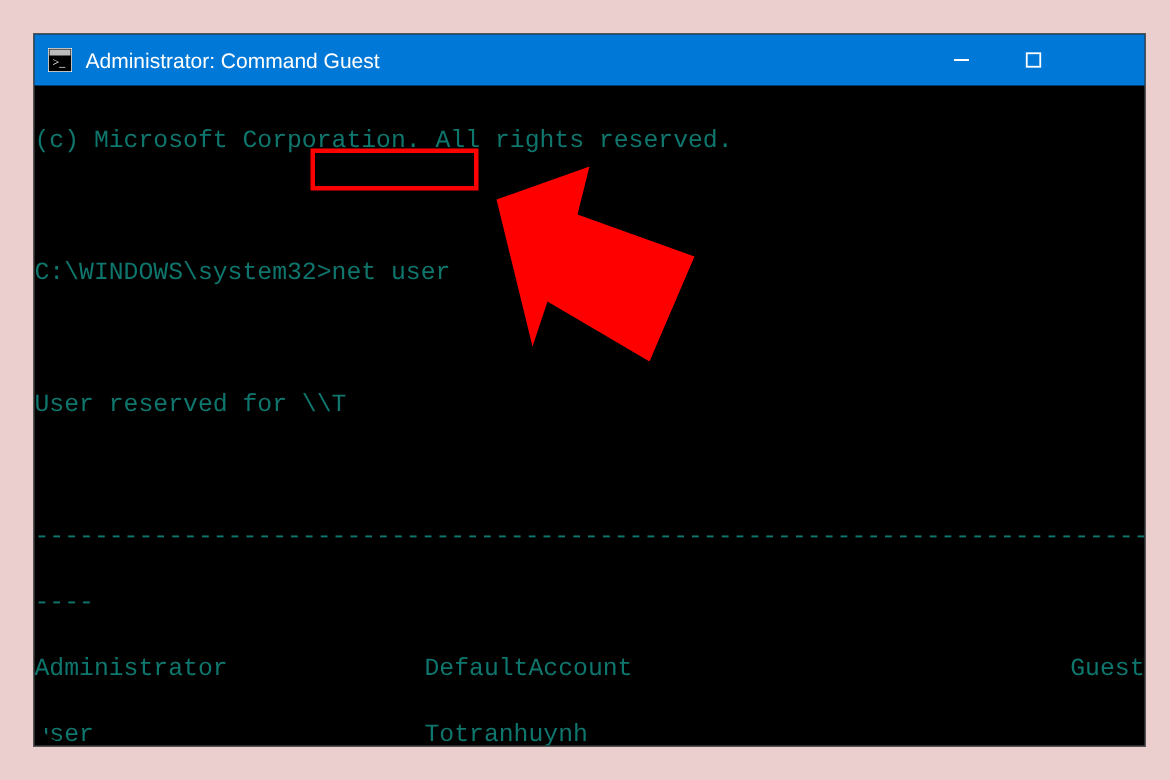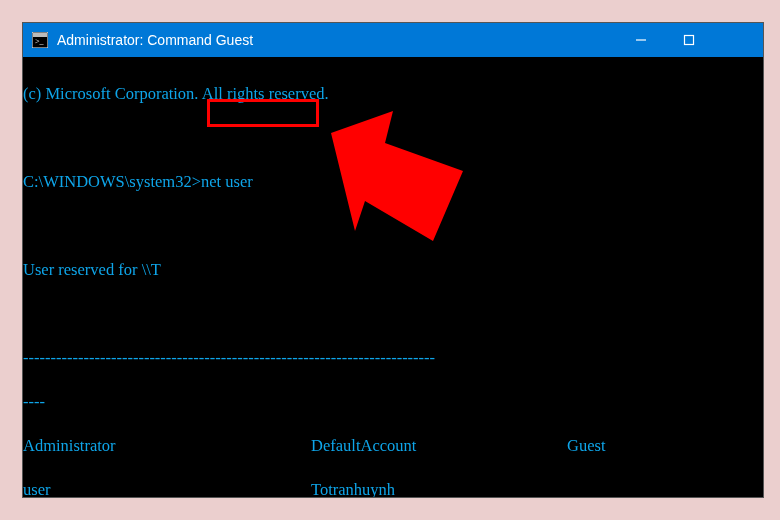--- a/index.html
+++ b/index.html
@@ -48,28 +48,29 @@
       width: 48px;
       height: 100%;
       display: flex;
       align-items: center;
       justify-content: center;
       color: #fff;
     }
     .win-btn svg { display: block; }
     .terminal {
       padding: 4px 0 0 0;
-      color: #0ea5e9;
-      font-family: Liberation Serif, serif;
+      color: #0f766e;
+      font-family: Liberation Mono, monospace;
       font-size: 16.5px;
       line-height: 22px;
       white-space: pre;
       position: relative;
       height: calc(100% - 34px);
       overflow: hidden;
+      border-radius: 26px;
     }
     .term-line {
       white-space: pre;
     }
     .red-box {
       position: absolute;
       border: 3px solid #ff0000;
       pointer-events: none;
     }
     .red-arrow {
@@ -79,23 +80,23 @@
     .blackout {
       position: absolute;
       background: #000;
     }
     .accounts-row {
       display: flex;
     }
     .col {
       display: inline-block;
     }
-    .col1 { width: 288px; }
+    .col1 { width: 260px; }
     .col2 { width: 256px; }
-    .col3 { flex: 1; }
+    .col3 { flex: 1; text-align: right; }
   </style>
 </head>
 <body>
 
 <div class="cmd-window">
 
   <div class="titlebar">
     <span class="icon-box">
       <svg width="16" height="16" viewBox="0 0 16 16">
         <rect x="0" y="0" width="16" height="16" fill="#000" stroke="#fff" stroke-width="1"></rect>

